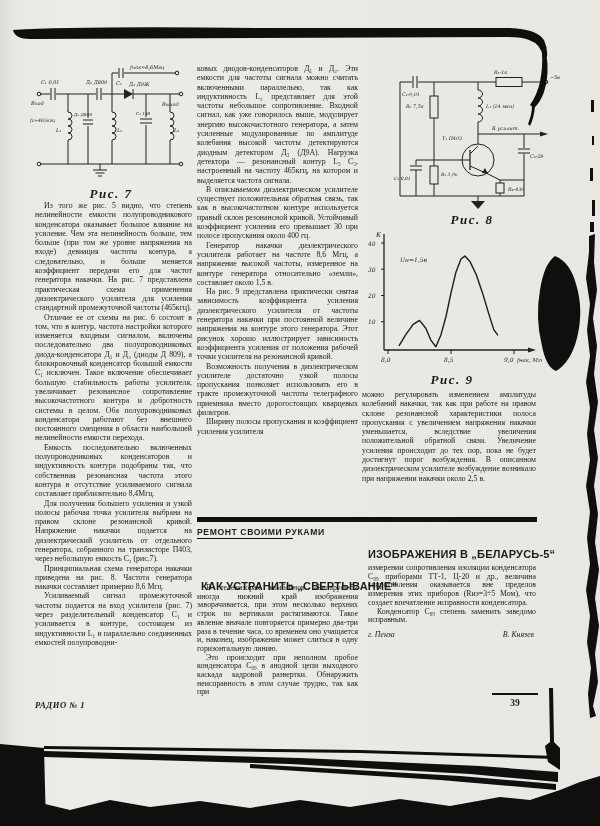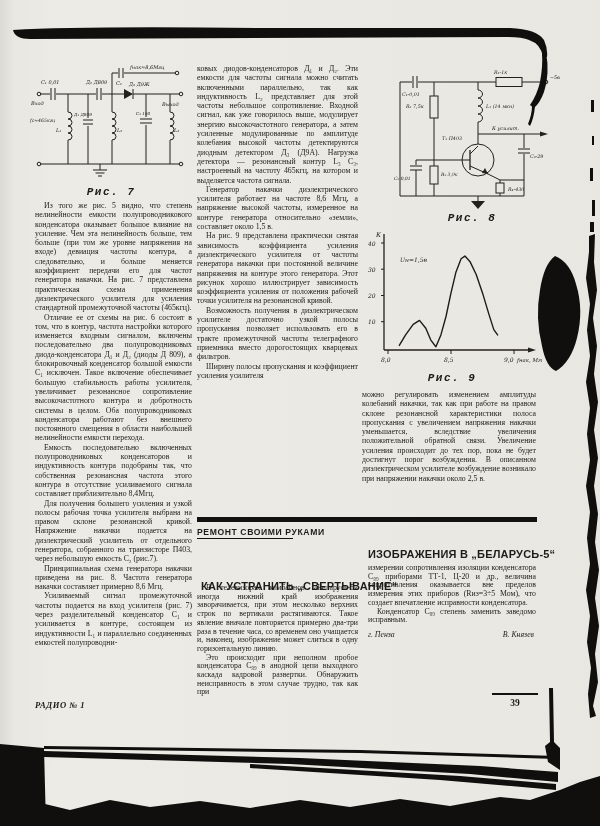--- a/index.html
+++ b/index.html
@@ -5,21 +5,21 @@
   * { margin:0; padding:0; box-sizing:border-box; }
   html,body { background:#6b6b6b; }
   .scan-page {
     position:relative; width:600px; height:826px; overflow:hidden;
     background:linear-gradient(90deg,#dcdad4 0,#e9e7e1 14px,#ecebe5 60px,#e9e7e1 100%);
     font-family:"Liberation Serif","DejaVu Serif",serif; color:#1d1c1a;
   }
   .col { position:absolute; font-size:7.8px; line-height:9.3px; text-align:justify; overflow:hidden; }
   .col p { text-indent:9px; }
   .col p.noindent { text-indent:0; }
-  .figcap { position:absolute; font-weight:bold; font-style:italic; font-size:11px; letter-spacing:1.5px; text-align:center;font-family:Liberation Mono, monospace; }
+  .figcap { position:absolute; font-weight:bold; font-style:italic; font-size:13px; letter-spacing:1.5px; text-align:center; }
   .fig { position:absolute; }
   .fig svg { display:block; }
   .wire { stroke:#23211e; stroke-width:1; fill:none; }
   .thick { stroke:#23211e; stroke-width:1.3; fill:none; }
   .slab { font-style:italic; fill:#23211e; font-family:"DejaVu Serif",serif; }
   .axis-lab { fill:#23211e; font-family:"DejaVu Serif",serif; }
   .bar-heavy { position:absolute; background:#121110; }
   .kicker { position:absolute; font-family:"Liberation Sans","DejaVu Sans",sans-serif; font-weight:bold; font-size:8.6px; letter-spacing:0.6px; }
   .art-title { position:absolute; font-family:"Liberation Sans","DejaVu Sans",sans-serif; font-weight:bold; font-size:11px; letter-spacing:0.2px; white-space:nowrap; }
   .footer-mag { position:absolute; font-weight:bold; font-style:italic; font-size:8.6px; letter-spacing:0.5px; }
@@ -202,20 +202,21 @@
     <p>Из того же рис. 5 видно, что степень нелинейности емкости полупроводникового конденсатора оказывает большое влияние на усиление. Чем эта нелинейность больше, тем больше (при том же уровне напряжения на входе) девиация частоты контура, а следовательно, и больше меняется коэффициент передачи его для частот генератора накачки. На рис. 7 представлена практическая схема применения диэлектрического усилителя для усиления стандартной промежуточной частоты (465кгц).</p>
     <p>Отличие ее от схемы на рис. 6 состоит в том, что в контур, частота настройки которого изменяется входным сигналом, включены последовательно два полупроводниковых диода-конденсатора Д₁ и Д₂ (диоды Д 809), а блокировочный конденсатор большой емкости С₁ исключен. Такое включение обеспечивает большую стабильность работы усилителя, увеличивает резонансное сопротивление высокочастотного контура и добротность системы в целом. Оба полупроводниковых конденсатора работают без внешнего постоянного смещения в области наибольшей нелинейности емкости перехода.</p>
     <p>Емкость последовательно включенных полупроводниковых конденсаторов и индуктивность контура подобраны так, что собственная резонансная частота этого контура в отсутствие усиливаемого сигнала составляет приблизительно 8,4Мгц.</p>
     <p>Для получения большего усиления и узкой полосы рабочая точка усилителя выбрана на правом склоне резонансной кривой. Напряжение накачки подается на диэлектрический усилитель от отдельного генератора, собранного на транзисторе П403, через небольшую емкость С₂ (рис.7).</p>
     <p>Принципиальная схема генератора накачки приведена на рис. 8. Частота генератора накачки составляет примерно 8,6 Мгц.</p>
     <p>Усиливаемый сигнал промежуточной частоты подается на вход усилителя (рис. 7) через разделительный конденсатор С₁ и усиливается в контуре, состоящем из индуктивности L₁ и параллельно соединенных емкостей полупроводни-</p>
   </div>
 
   <div class="col" style="left:197px; top:64px; width:161px; height:450px;">
     <p class="noindent">ковых диодов-конденсаторов Д₁ и Д₂. Эти емкости для частоты сигнала можно считать включенными параллельно, так как индуктивность L₂ представляет для этой частоты небольшое сопротивление. Входной сигнал, как уже говорилось выше, модулирует энергию высокочастотного генератора, а затем усиленные модулированные по амплитуде колебания высокой частоты детектируются диодным детектором Д₃ (Д9А). Нагрузка детектора — резонансный контур L₃ С₃, настроенный на частоту 465кгц, на котором и выделяется частота сигнала.</p>
+    <p>В описываемом диэлектрическом усилителе существует положительная обратная связь, так как в высокочастотном контуре используется правый склон резонансной кривой. Устойчивый коэффициент усиления его превышает 30 при полосе пропускания около 400 гц.</p>
     <p>Генератор накачки диэлектрического усилителя работает на частоте 8,6 Мгц, а напряжение высокой частоты, измеренное на контуре генератора относительно «земли», составляет около 1,5 в.</p>
     <p>На рис. 9 представлена практически снятая зависимость коэффициента усиления диэлектрического усилителя от частоты генератора накачки при постоянной величине напряжения на контуре этого генератора. Этот рисунок хорошо иллюстрирует зависимость коэффициента усиления от положения рабочей точки усилителя на резонансной кривой.</p>
     <p>Возможность получения в диэлектрическом усилителе достаточно узкой полосы пропускания позволяет использовать его в тракте промежуточной частоты телеграфного приемника вместо дорогостоящих кварцевых фильтров.</p>
     <p>Ширину полосы пропускания и коэффициент усиления усилителя</p>
   </div>
 
   <div class="col" style="left:362px; top:390px; width:174px; height:122px;">
     <p class="noindent">можно регулировать изменением амплитуды колебаний накачки, так как при работе на правом склоне резонансной характеристики полоса пропускания с увеличением напряжения накачки уменьшается, вследствие увеличения положительной обратной связи. Увеличение усиления происходит до тех пор, пока не будет достигнут порог возбуждения. В описанном диэлектрическом усилителе возбуждение возникало при напряжении накачки около 2,5 в.</p>
   </div>
 

